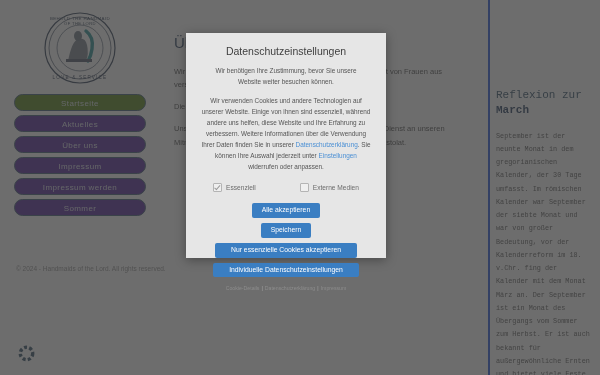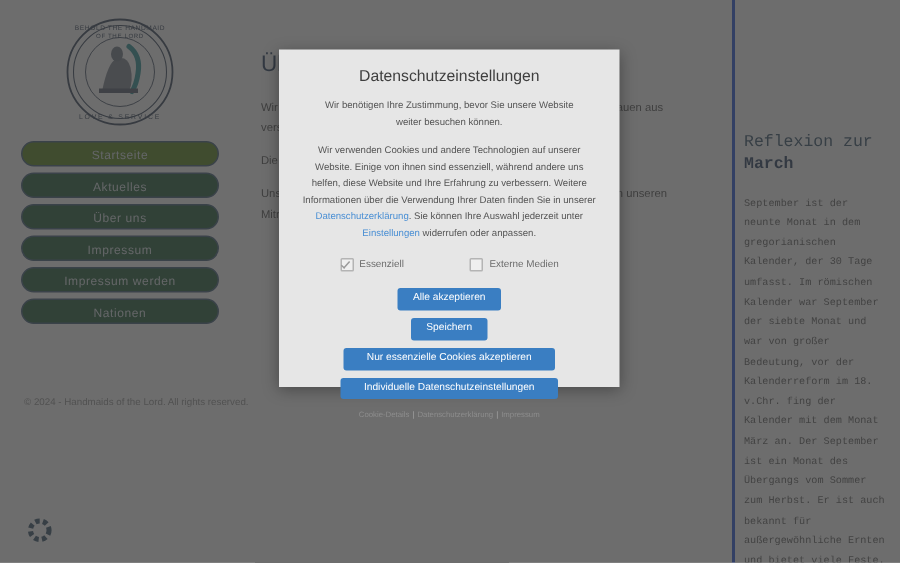--- a/index.html
+++ b/index.html
@@ -45,21 +45,21 @@
   .nav {
     display: flex;
     flex-direction: column;
     gap: 4px;
     padding: 0 14px;
   }
   .nav-item {
     height: 17px;
     line-height: 17px;
     border-radius: 9px;
-    background: #14532d;
+    background: #4c1d95;
     color: #d8dee4;
     font-size: 8px;
     text-align: center;
     letter-spacing: 0.4px;
     border: 1px solid #39576f;
     box-sizing: border-box;
     cursor: pointer;
     overflow: hidden;
     white-space: nowrap;
   }
@@ -128,21 +128,21 @@
   #overlay {
     position: absolute;
     inset: 0;
     background: rgba(60,60,60,0.74);
     z-index: 50;
   }
   #dialog {
     position: absolute;
     left: 186px;
     top: 33px;
-    width: 227px;
+    width: 200px;
     height: 225px;
     background: #e6e6e6;
     box-sizing: border-box;
     padding: 10px 14px 6px 14px;
     box-shadow: 0 2px 10px rgba(0,0,0,0.35);
     z-index: 60;
     display: flex;
     flex-direction: column;
     align-items: center;
   }
@@ -265,21 +265,21 @@
         <text x="56" y="70" font-size="4.6" fill="#2c3b52" text-anchor="middle" font-family="Liberation Sans, sans-serif" letter-spacing="1.2">LOVE &amp; SERVICE</text>
       </svg>
     </div>
 
     <nav class="nav">
       <div class="nav-item active">Startseite</div>
       <div class="nav-item">Aktuelles</div>
       <div class="nav-item">Über uns</div>
       <div class="nav-item">Impressum</div>
       <div class="nav-item">Impressum werden</div>
-      <div class="nav-item">Nationen</div>
+      <div class="nav-item">Sommer</div>
     </nav>
 
     <div class="copyright">© 2024 - Handmaids of the Lord. All rights reserved.</div>
 
     <div class="corner-icon">
       <svg width="17" height="17" viewBox="0 0 17 17">
         <circle cx="8.5" cy="8.5" r="6.2" fill="none" stroke="#2c4a63" stroke-width="3.4" stroke-dasharray="3 2.2"></circle>
       </svg>
     </div>
   </div>

